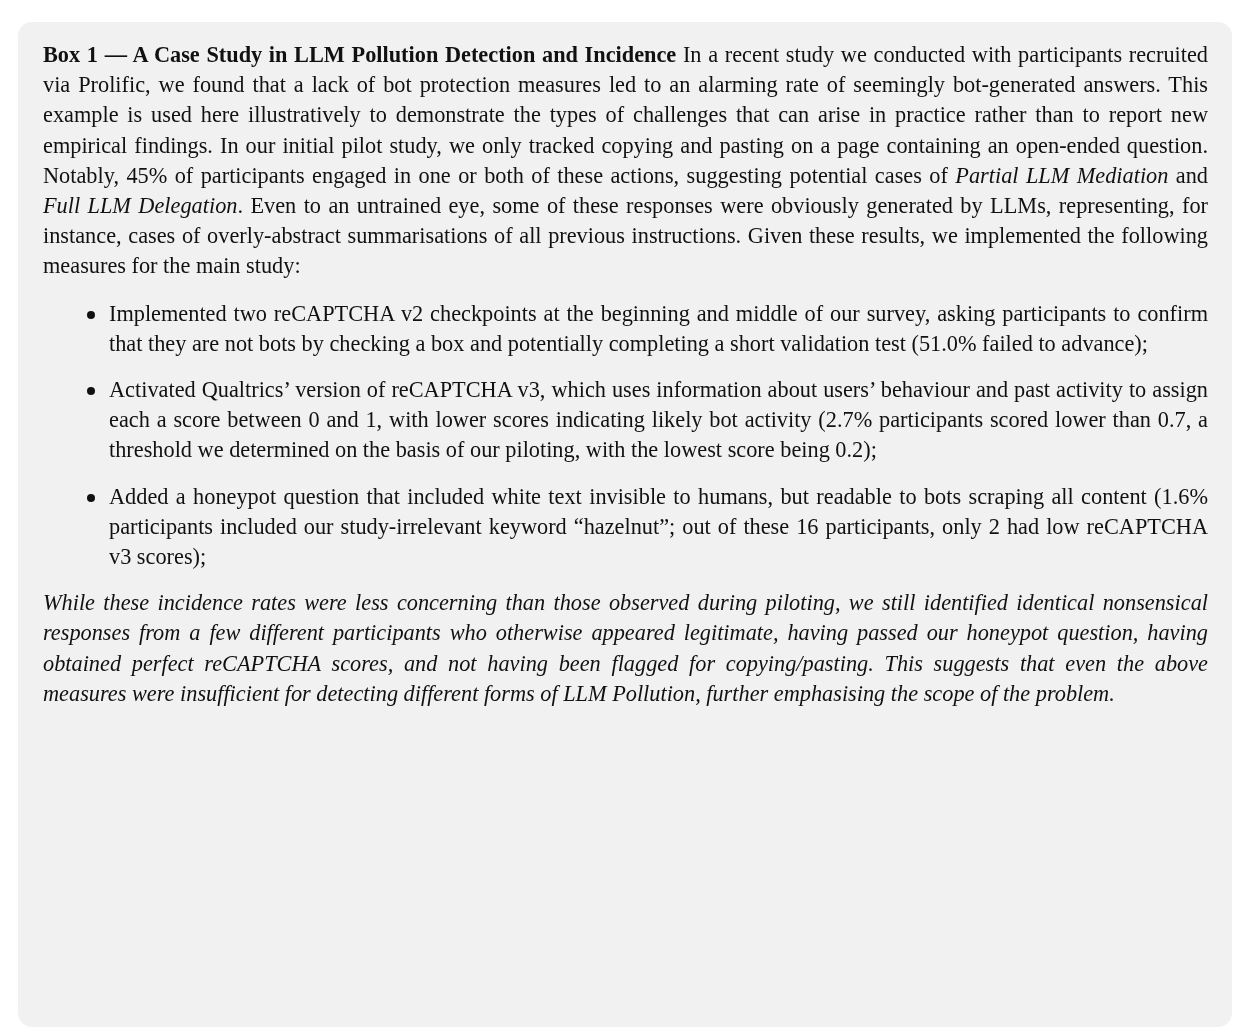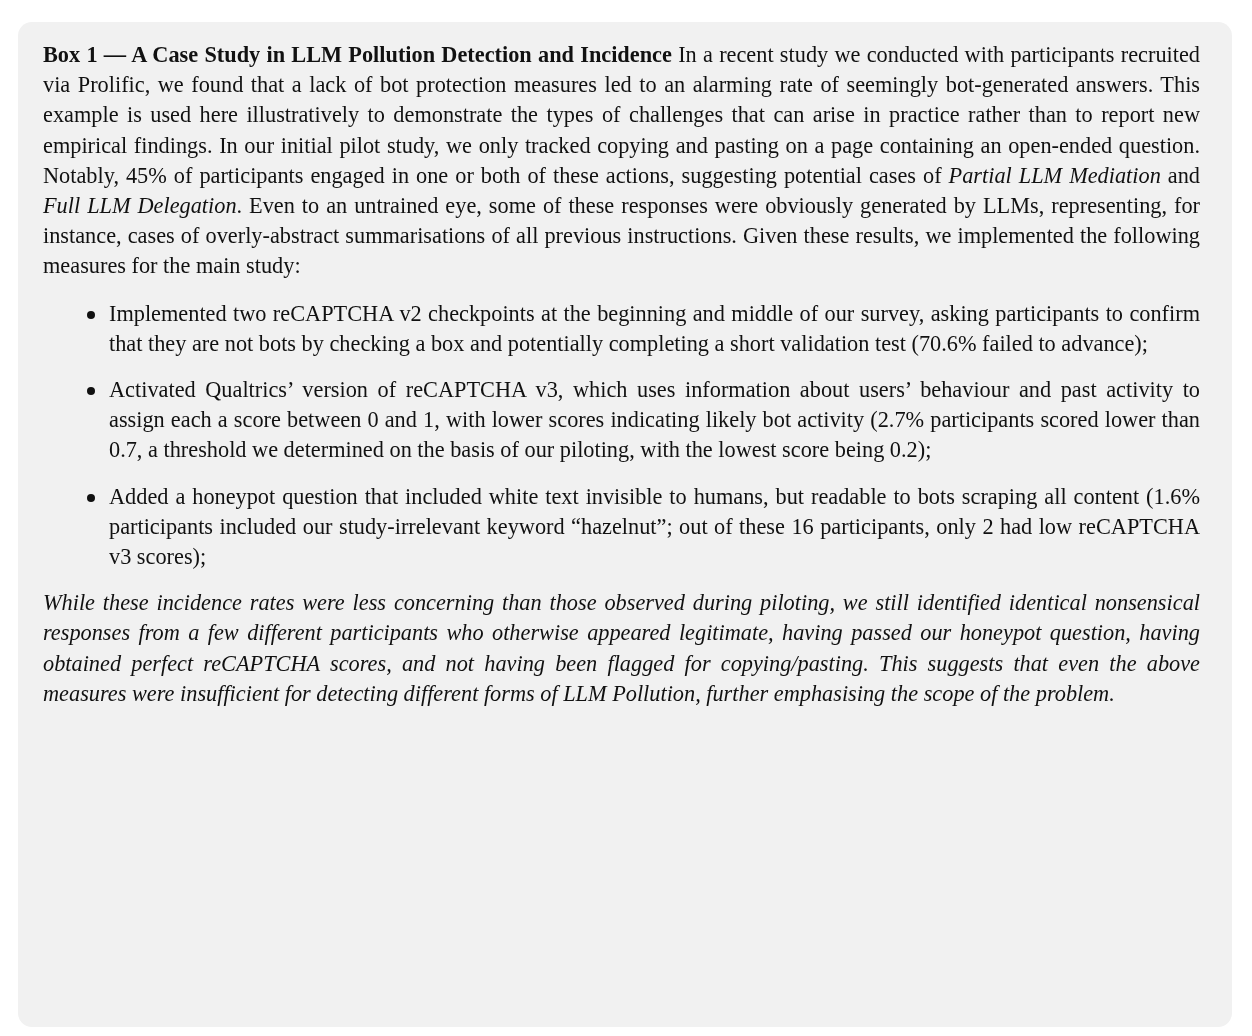--- a/index.html
+++ b/index.html
@@ -16,21 +16,21 @@
   }
   .box {
     position: absolute;
     left: 18px;
     top: 22px;
     width: 1214px;
     height: 1005px;
     box-sizing: border-box;
     background: #f1f1f1;
     border-radius: 14px;
-    padding: 18px 32px 0 25px;
+    padding: 18px 24px 0 25px;
   }
   .para {
     font-family: "Liberation Serif", "DejaVu Serif", serif;
     font-size: 22.3px;
     line-height: 30.2px;
     text-align: justify;
     margin: 0;
   }
   .title {
     font-weight: bold;
@@ -65,19 +65,19 @@
     font-style: italic;
   }
 </style>
 </head>
 <body>
 
 <div class="box">
   <p class="para"><span class="title">Box 1 — A Case Study in LLM Pollution Detection and Incidence</span><span> In a recent study we conducted with participants recruited via Prolific, we found that a lack of bot protection measures led to an alarming rate of seemingly bot-generated answers. This example is used here illustratively to demonstrate the types of challenges that can arise in practice rather than to report new empirical findings. In our initial pilot study, we only tracked copying and pasting on a page containing an open-ended question. Notably, 45% of participants engaged in one or both of these actions, suggesting potential cases of </span><em>Partial LLM Mediation</em><span> and </span><em>Full LLM Delegation</em><span>. Even to an untrained eye, some of these responses were obviously generated by LLMs, representing, for instance, cases of overly-abstract summarisations of all previous instructions. Given these results, we implemented the following measures for the main study:</span></p>
 
   <ul class="measures">
-    <li><span class="bullet"></span><span>Implemented two reCAPTCHA v2 checkpoints at the beginning and middle of our survey, asking participants to confirm that they are not bots by checking a box and potentially completing a short validation test (70.6% failed to advance);</span></li>
+    <li><span class="bullet"></span><span>Implemented two reCAPTCHA v2 checkpoints at the beginning and middle of our survey, asking participants to confirm that they are not bots by checking a box and potentially completing a short validation test (51.0% failed to advance);</span></li>
     <li><span class="bullet"></span><span>Activated Qualtrics’ version of reCAPTCHA v3, which uses information about users’ behaviour and past activity to assign each a score between 0 and 1, with lower scores indicating likely bot activity (2.7% participants scored lower than 0.7, a threshold we determined on the basis of our piloting, with the lowest score being 0.2);</span></li>
     <li><span class="bullet"></span><span>Added a honeypot question that included white text invisible to humans, but readable to bots scraping all content (1.6% participants included our study-irrelevant keyword “hazelnut”; out of these 16 participants, only 2 had low reCAPTCHA v3 scores);</span></li>
   </ul>
 
   <p class="para closing">While these incidence rates were less concerning than those observed during piloting, we still identified identical nonsensical responses from a few different participants who otherwise appeared legitimate, having passed our honeypot question, having obtained perfect reCAPTCHA scores, and not having been flagged for copying/pasting. This suggests that even the above measures were insufficient for detecting different forms of LLM Pollution, further emphasising the scope of the problem.</p>
 </div>
 
 </body></html>

